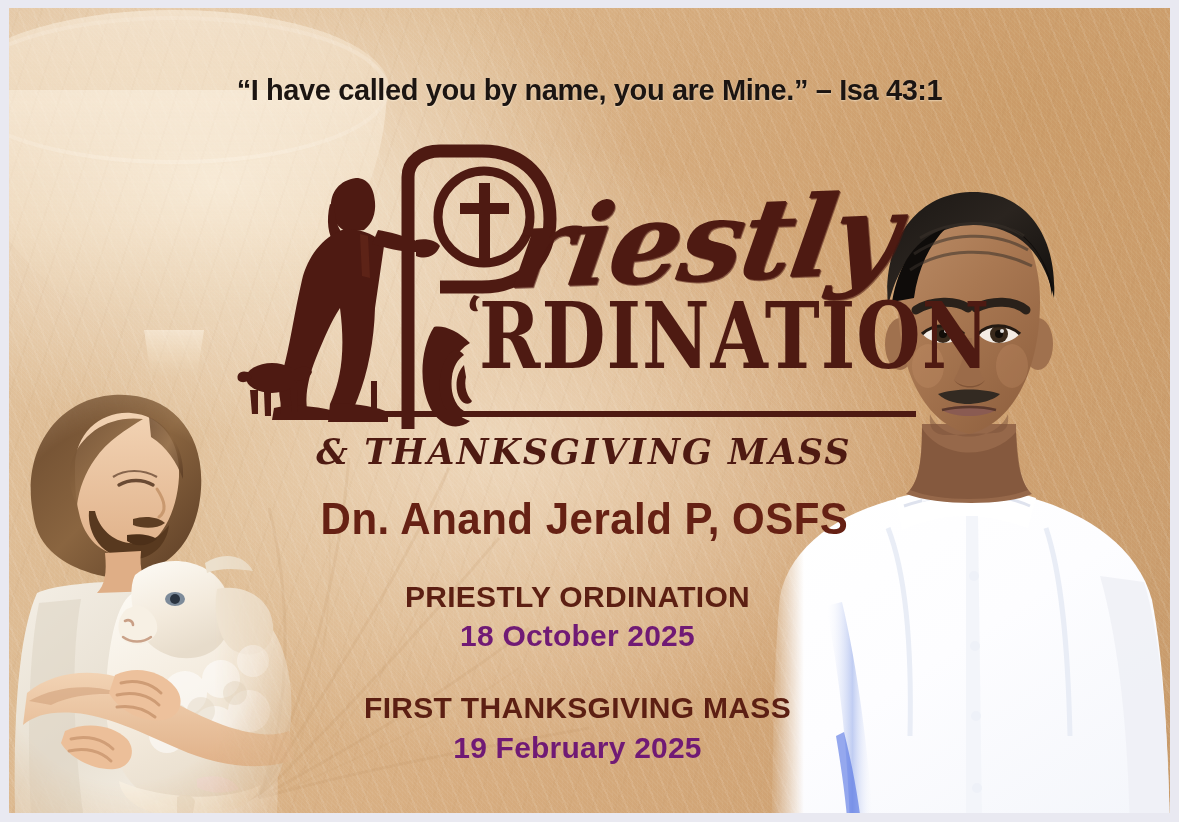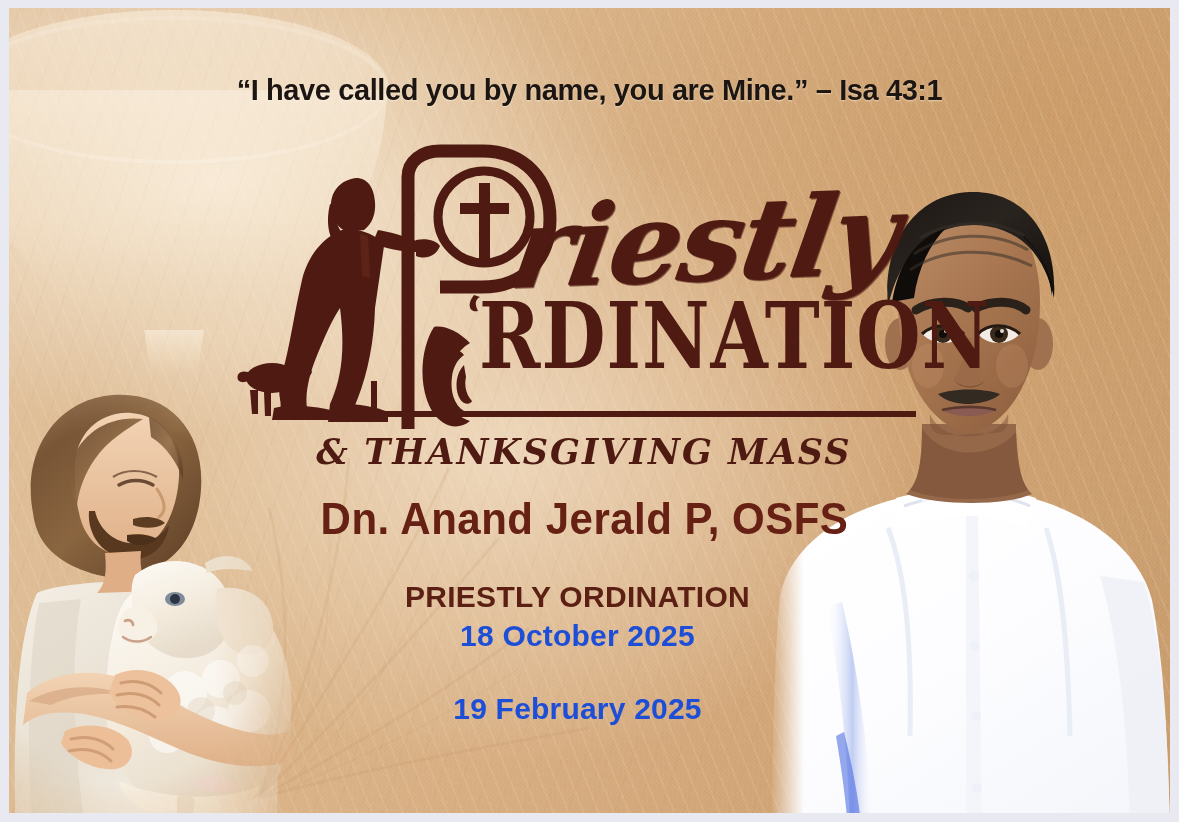--- a/index.html
+++ b/index.html
@@ -192,21 +192,21 @@
     font-size: 30px;
     letter-spacing: .3px;
     color: #5c1f13;
     line-height: 1.28;
   }
   .ev-date {
     font-family: "Liberation Sans", sans-serif;
     font-weight: bold;
     font-size: 30px;
     letter-spacing: .2px;
-    color: #1d4ed8;
+    color: #701a75;
     line-height: 1.30;
   }
   .ev-gap { height: 34px; }
 
   
   .photo-jesus {
     position: absolute;
     left: 0px; bottom: 0px;
     width: 330px; height: 420px;
     z-index: 6;
@@ -329,20 +329,21 @@
 
       <div class="sub-line">&amp; THANKSGIVING MASS</div>
     </div>
 
     <div class="celebrant">Dn. Anand Jerald P, OSFS</div>
 
     <div class="events">
       <div class="ev-title">PRIESTLY ORDINATION</div>
       <div class="ev-date">18 October 2025</div>
       <div class="ev-gap"></div>
+      <div class="ev-title">FIRST THANKSGIVING MASS</div>
       <div class="ev-date">19 February 2025</div>
     </div>
 
     <svg class="photo-jesus" viewBox="0 0 330 420">
       <defs>
         <linearGradient id="robe" x1="0" y1="0" x2="1" y2="1">
           <stop offset="0%" stop-color="#f4efe6"></stop>
           <stop offset="45%" stop-color="#e8e0d2"></stop>
           <stop offset="100%" stop-color="#fbf7ef"></stop>
         </linearGradient>

